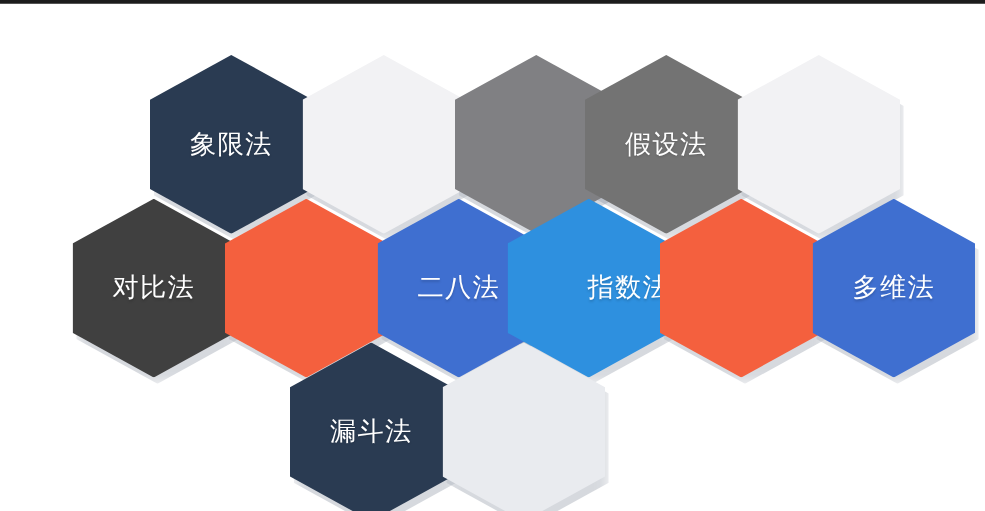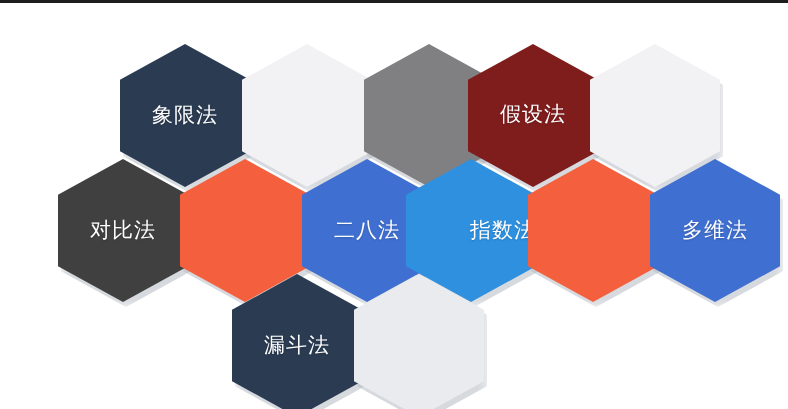--- a/index.html
+++ b/index.html
@@ -78,21 +78,21 @@
       <div class="hex-shadow" style="left: 357px; top: 263px; width: 130px; height: 143px;"></div>
       <div class="hex" style="left: 120px; top: 28px; width: 130px; height: 143px; background: rgb(42, 59, 82);">
         <span class="hex-label">象限法</span>
       </div>
       <div class="hex" style="left: 242px; top: 28px; width: 130px; height: 143px; background: rgb(242, 242, 244);">
         <span class="hex-label"></span>
       </div>
       <div class="hex" style="left: 364px; top: 28px; width: 130px; height: 143px; background: rgb(128, 128, 131);">
         <span class="hex-label"></span>
       </div>
-      <div class="hex" style="left: 468px; top: 28px; width: 130px; height: 143px; background: #7f1d1d; font-family: Liberation Mono, monospace;">
+      <div class="hex" style="left: 468px; top: 28px; width: 130px; height: 143px; background: #737373;">
         <span class="hex-label">假设法</span>
       </div>
       <div class="hex" style="left: 590px; top: 28px; width: 130px; height: 143px; background: rgb(242, 242, 244);">
         <span class="hex-label"></span>
       </div>
       <div class="hex" style="left: 58px; top: 143px; width: 130px; height: 143px; background: #404040;">
         <span class="hex-label">对比法</span>
       </div>
       <div class="hex" style="left: 180px; top: 143px; width: 130px; height: 143px; background: rgb(244, 96, 62);">
         <span class="hex-label"></span>

